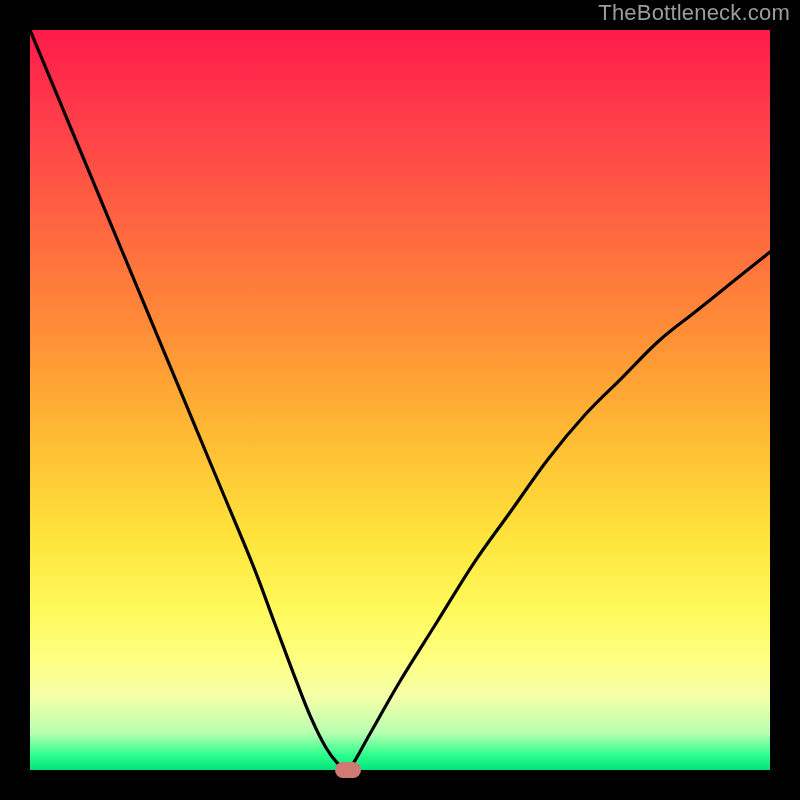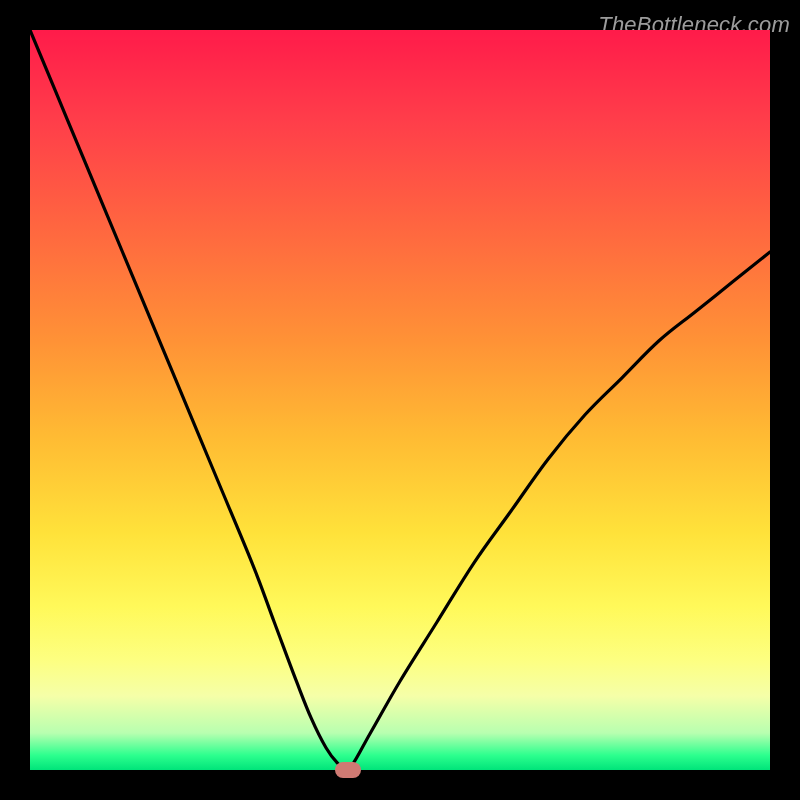--- a/index.html
+++ b/index.html
@@ -51,26 +51,25 @@
   .marker {
     position: absolute;
     width: 26px;
     height: 16px;
     background: #cf7a73;
     border-radius: 8px;
     transform: translate(-50%, -50%);
   }
   .watermark {
     position: absolute;
-    top: 12px;
+    top: 0;
     right: 10px;
     color: #9c9c9c;
     font-size: 22px;
     letter-spacing: 0.2px;
-    font-style: italic;
   }
 </style>
 </head>
 <body>
 
 <div class="frame">
   <div class="watermark">TheBottleneck.com</div>
 
   <div class="plot">
     <svg class="curve" viewBox="0 0 740 740" preserveAspectRatio="none">

